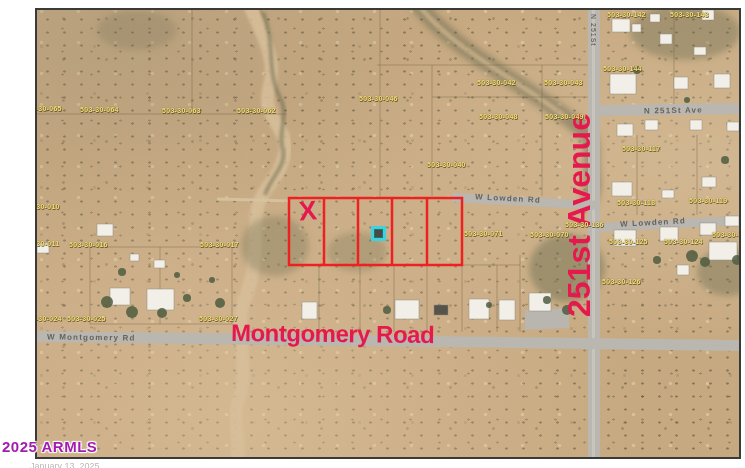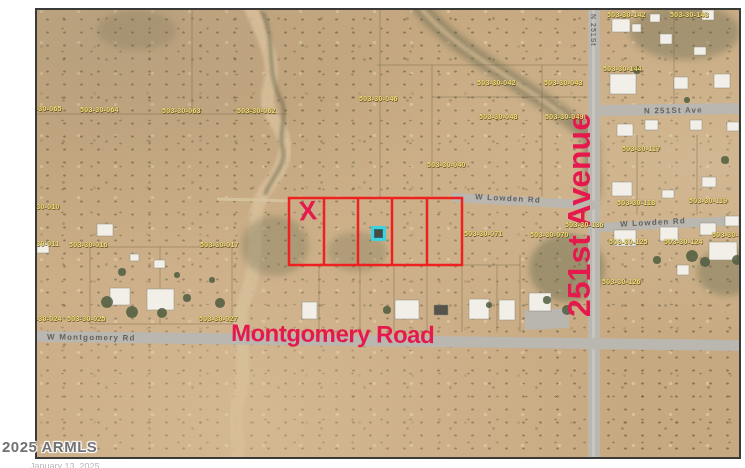--- a/index.html
+++ b/index.html
@@ -26,21 +26,21 @@
       text-shadow:0 0 1px #5a4a1a, 0.6px 0.6px 0 rgba(90,72,25,0.8);}
   .road-name{font-size:8px;font-weight:bold;color:#565450;letter-spacing:1.2px;opacity:0.85;}
   .road-name-vert{font-size:7px;font-weight:bold;color:#5a5854;letter-spacing:1px;opacity:0.8;
       writing-mode:vertical-rl;}
   .overlay-red{color:#e5194e;font-weight:bold;}
   .montgomery{font-size:24px;letter-spacing:-0.5px;transform:rotate(0.6deg);}
   .avenue{font-size:32px;writing-mode:vertical-rl;transform:rotate(180deg);letter-spacing:0px;}
   .x-marker{font-size:27px;transform:rotate(-4deg);}
   .cyan-marker{position:absolute;width:9px;height:9px;border:3px solid #3dd2dd;
       background:#4a4a45;box-shadow:inset 0 0 0 1px #2a6e74;}
-  .watermark{position:absolute;left:2px;top:438px;font-size:15px;font-weight:bold;color:#737373;
+  .watermark{position:absolute;left:2px;top:438px;font-size:15px;font-weight:bold;color:#a21caf;
       letter-spacing:0.5px;
       text-shadow:1px 1px 1px #fff,-1px -1px 1px #fff,1px -1px 1px #fff,-1px 1px 1px #fff;}
   .footer-partial{position:absolute;left:30px;top:461px;font-size:9px;color:#999;opacity:0.7;}
 </style>
 </head>
 <body>
 
 <div class="map">
   <div class="terrain"></div>
   <div class="tint tint1"></div>

